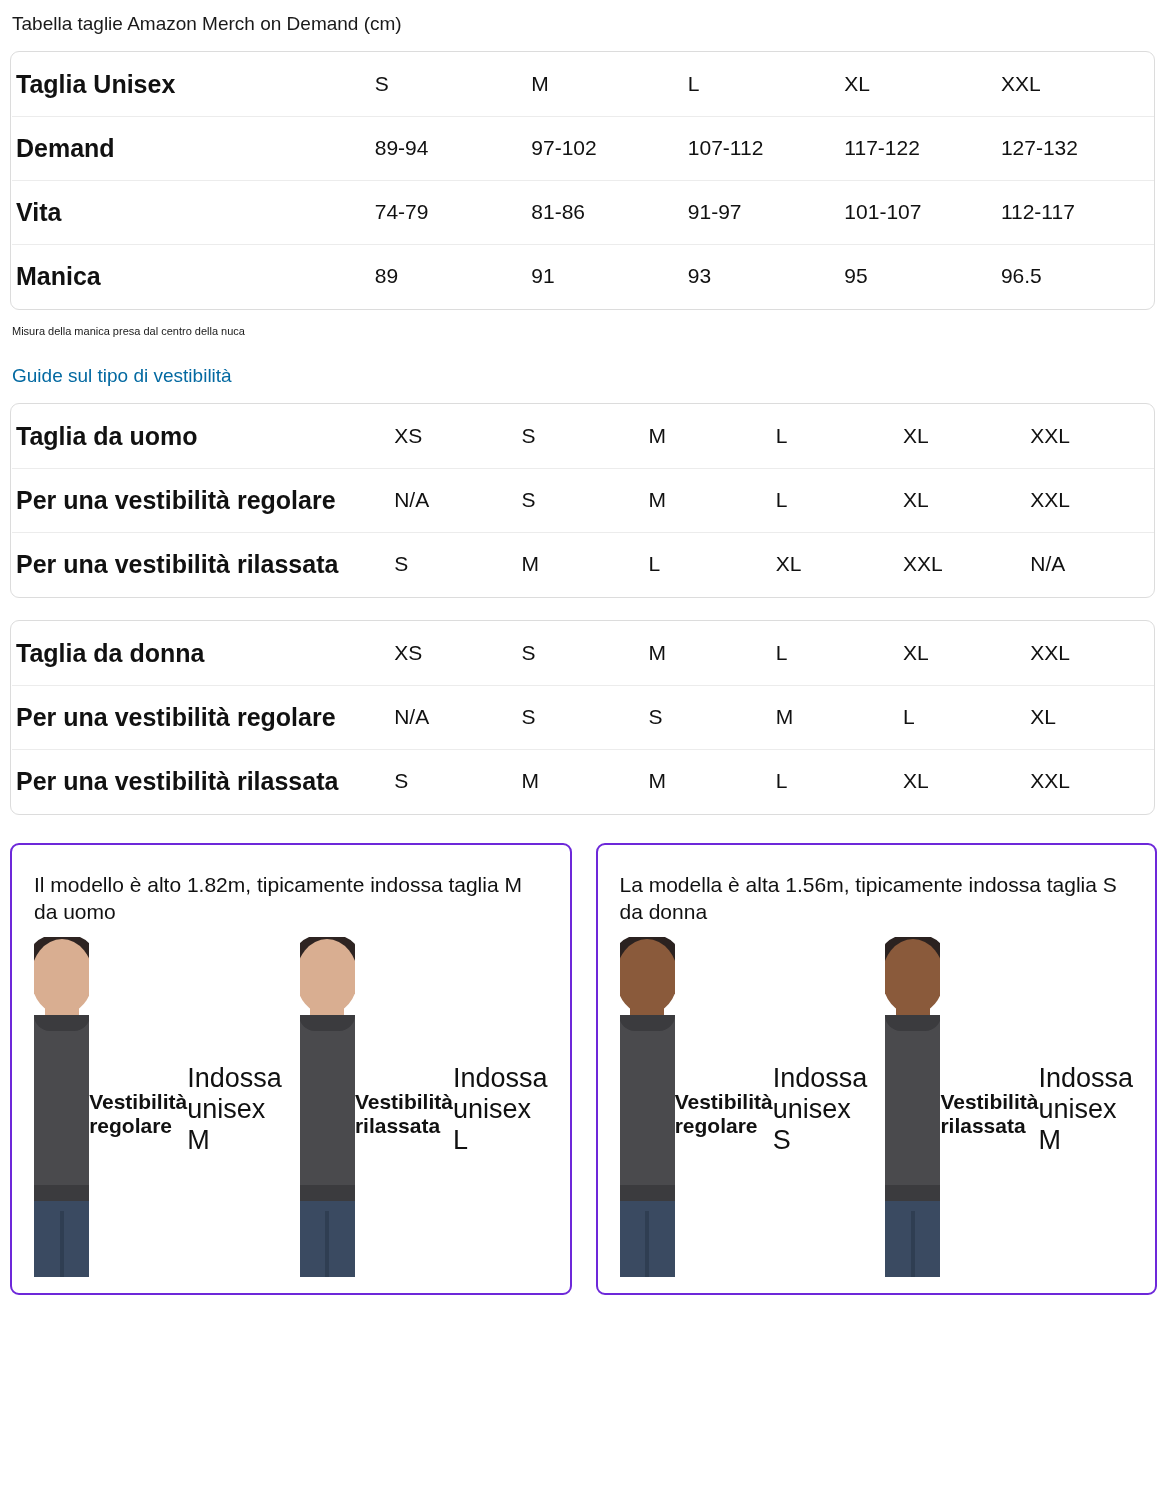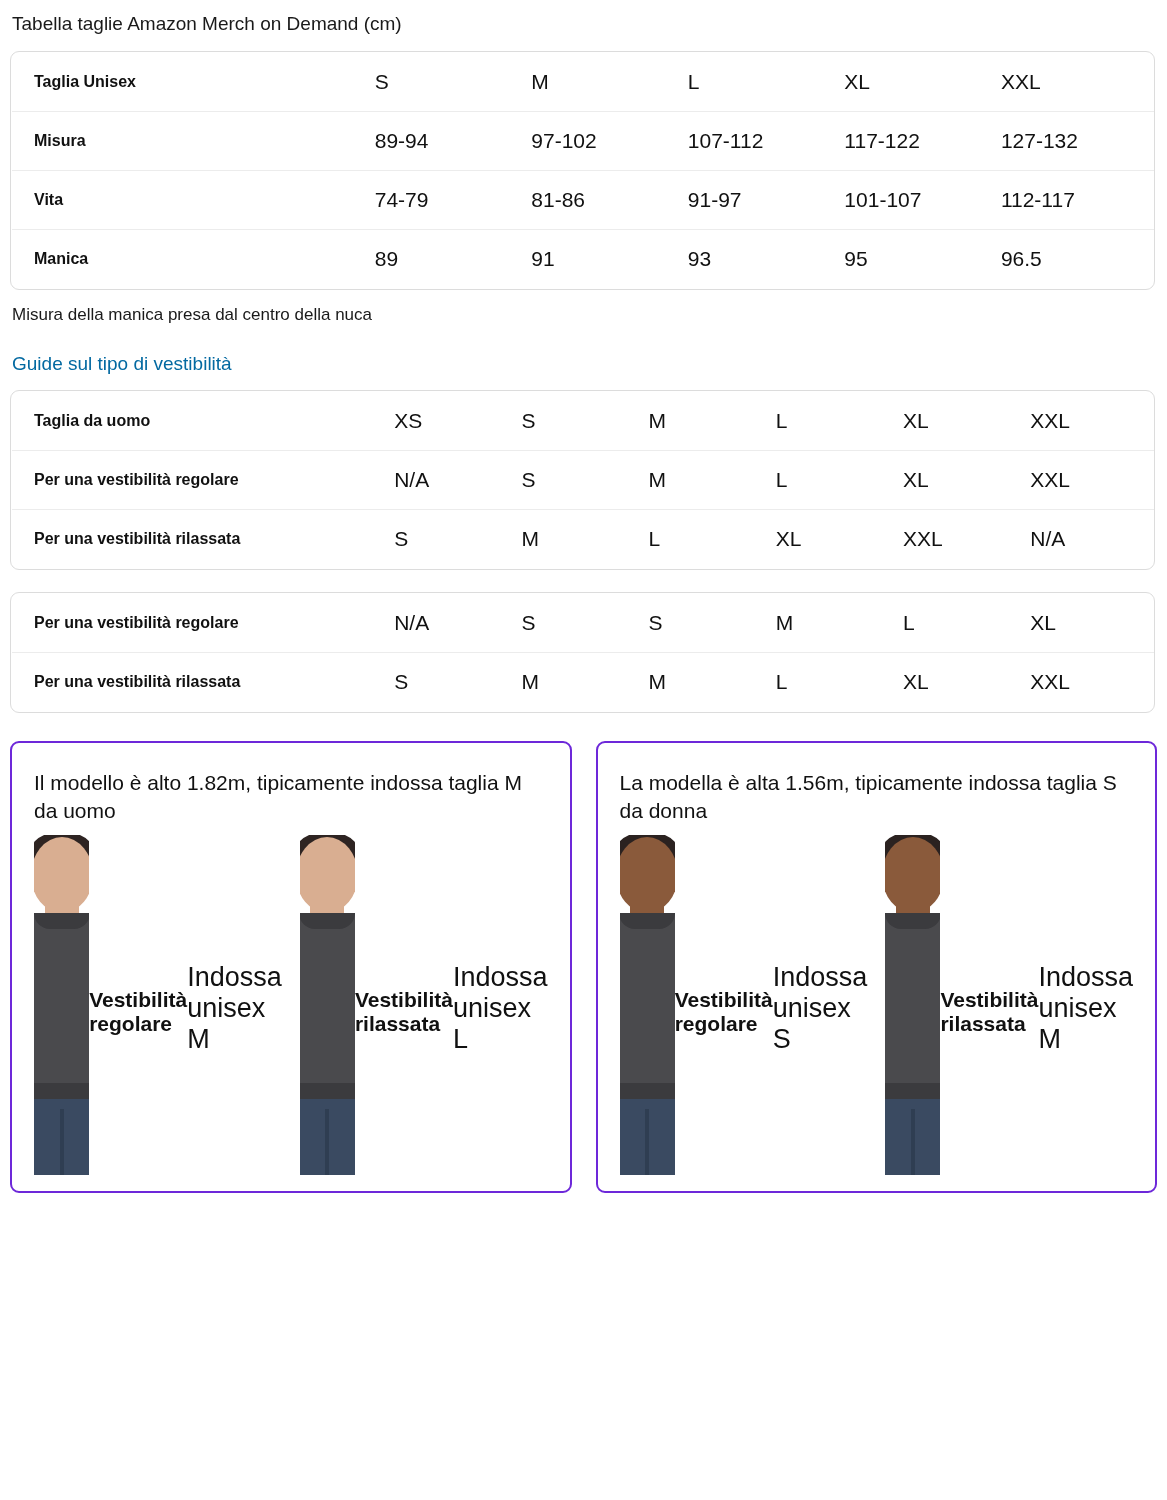--- a/index.html
+++ b/index.html
@@ -19,21 +19,21 @@
     box-sizing: border-box;
     padding: 8px 10px 16px 10px;
   }
   .caption {
     font-size: 19px;
     color: #1a1a1a;
     margin: 4px 0 14px 2px;
     line-height: 1.3;
   }
   .note {
-    font-size: 17px;
+    font-size: 11px;
     color: #1a1a1a;
     margin: 14px 0 0 2px;
     line-height: 1.3;
   }
   .section-title {
     font-size: 19px;
     color: #0369a1;
     margin: 26px 0 14px 2px;
     line-height: 1.3;
   }
@@ -60,22 +60,22 @@
     font-size: 21px;
     padding: 17px 0 17px 0;
     border-bottom: 1px solid #ececec;
     color: #111;
   }
   table.size-table tr:last-child td,
   table.size-table tr:last-child th { border-bottom: none; }
 
   table.size-table th.rowhead {
     font-weight: bold;
-    font-size: 16px;
-    padding-left: 22px;
+    font-size: 25px;
+    padding-left: 4px;
   }
 
   
   .t-unisex col.c0 { width: 362px; }
   .t-unisex col.cx { width: 156px; }
 
   
   .t-fit col.c0 { width: 382px; }
   .t-fit col.cx { width: 127px; }
 
@@ -267,21 +267,21 @@
       <tbody>
         <tr>
           <th class="rowhead">Taglia Unisex</th>
           <td>S</td>
           <td>M</td>
           <td>L</td>
           <td>XL</td>
           <td>XXL</td>
         </tr>
         <tr>
-          <th class="rowhead">Misura</th>
+          <th class="rowhead">Demand</th>
           <td>89-94</td>
           <td>97-102</td>
           <td>107-112</td>
           <td>117-122</td>
           <td>127-132</td>
         </tr>
         <tr>
           <th class="rowhead">Vita</th>
           <td>74-79</td>
           <td>81-86</td>
@@ -355,20 +355,29 @@
       <colgroup>
         <col class="c0">
           <col class="cx">
           <col class="cx">
           <col class="cx">
           <col class="cx">
           <col class="cx">
           <col class="cx">
       </colgroup>
       <tbody>
+        <tr>
+          <th class="rowhead">Taglia da donna</th>
+          <td>XS</td>
+          <td>S</td>
+          <td>M</td>
+          <td>L</td>
+          <td>XL</td>
+          <td>XXL</td>
+        </tr>
         <tr>
           <th class="rowhead">Per una vestibilità regolare</th>
           <td>N/A</td>
           <td>S</td>
           <td>S</td>
           <td>M</td>
           <td>L</td>
           <td>XL</td>
         </tr>
         <tr>

